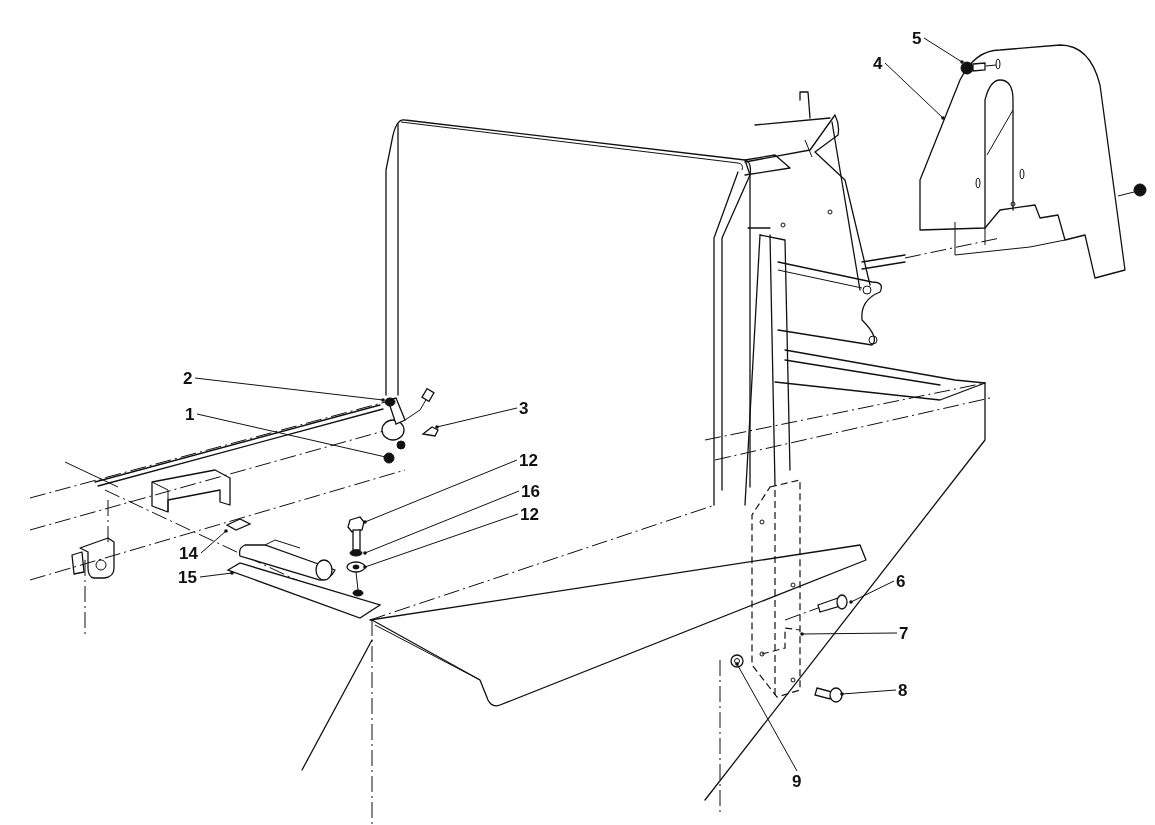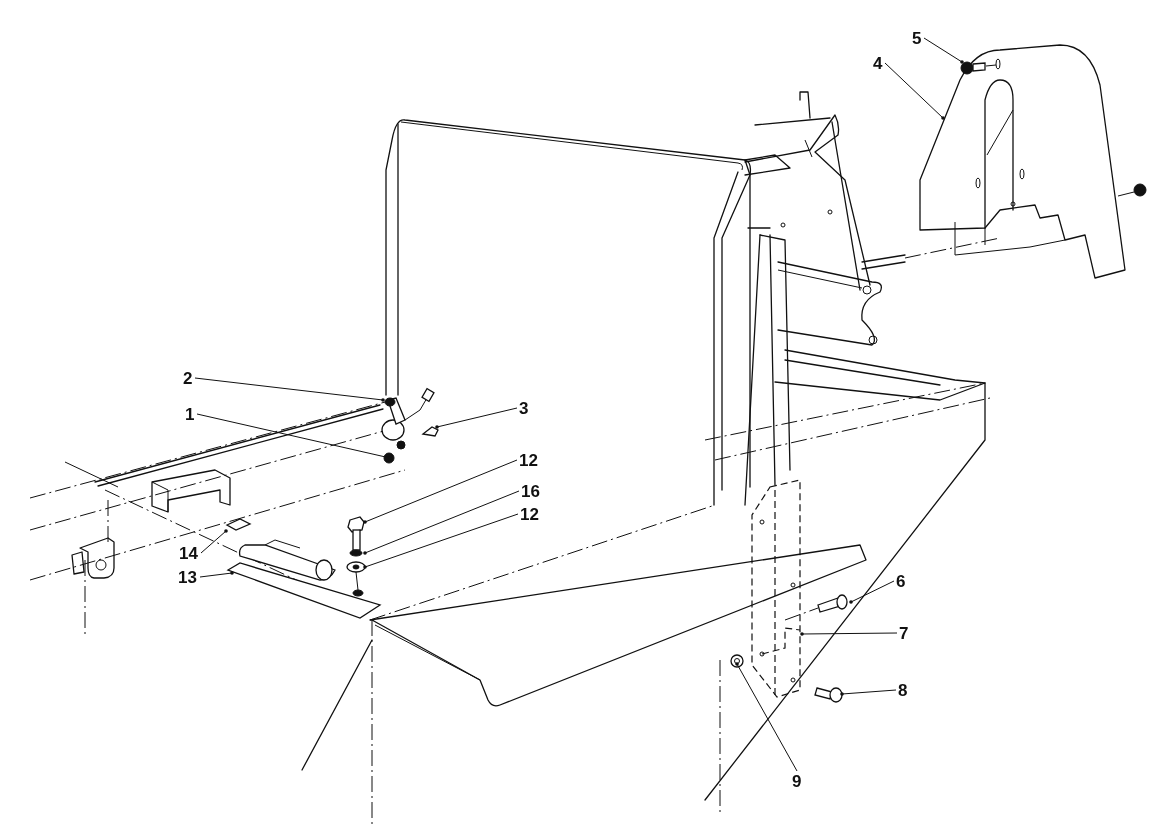--- a/index.html
+++ b/index.html
@@ -205,14 +205,14 @@
 <div class="callout" style="left:519px;top:400px">3</div>
 <div class="callout" style="left:873px;top:55px">4</div>
 <div class="callout" style="left:912px;top:30px">5</div>
 <div class="callout" style="left:896px;top:573px">6</div>
 <div class="callout" style="left:899px;top:625px">7</div>
 <div class="callout" style="left:898px;top:682px">8</div>
 <div class="callout" style="left:792px;top:773px">9</div>
 <div class="callout" style="left:520px;top:506px">12</div>
 <div class="callout" style="left:521px;top:483px">16</div>
 <div class="callout" style="left:519px;top:452px">12</div>
-<div class="callout" style="left:178px;top:569px">13</div>
+<div class="callout" style="left:178px;top:569px">15</div>
 <div class="callout" style="left:179px;top:545px">14</div>
 
 </body></html>

